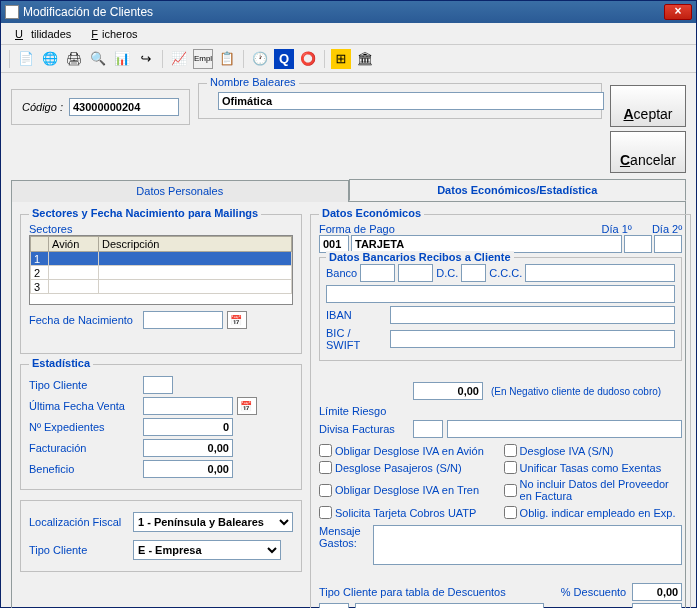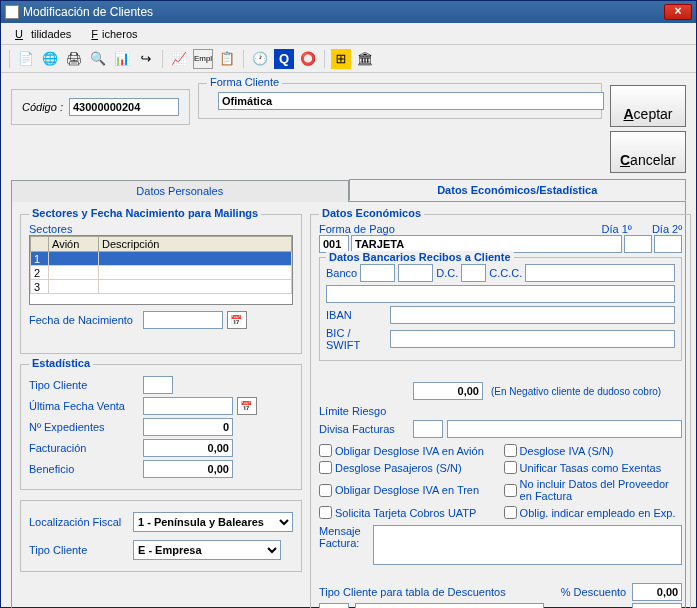--- a/index.html
+++ b/index.html
@@ -85,21 +85,21 @@
     <div class="tbtn">🏛</div>
   </div>
 
   <div class="content">
     <div class="toprow">
       <div class="codigo-box">
         <label class="lbl" style="color:#000">Código :</label>
         <input type="text" class="input" style="width: 110px; font-weight: bold;" value="43000000204">
       </div>
       <div class="fieldset" style="flex:1;">
-        <div class="legend">Forma Cliente</div>
+        <div class="legend">Nombre Baleares</div>
         <input type="text" class="input" style="width: 100%; font-weight: bold; margin-left: 11px;" value="Ofimática">
       </div>
       <div class="btncol">
         <button class="btn"><b>A</b>ceptar</button>
         <button class="btn"><b>C</b>ancelar</button>
       </div>
     </div>
 
     <div class="tabs">
       <div class="tab inactive">Datos Personales</div>
@@ -260,21 +260,21 @@
                 <input type="checkbox" style="">
                 <span class="lbl">Solicita Tarjeta Cobros UATP</span>
               </div>
             <div class="chk-row">
                 <input type="checkbox" style="">
                 <span class="lbl">Oblig. indicar empleado en Exp.</span>
               </div>
           </div>
 
           <div style="display:flex;gap:4px;margin-top:4px;">
-            <span class="lbl" style="width:50px;">Mensaje Factura:</span>
+            <span class="lbl" style="width:50px;">Mensaje Gastos:</span>
             <textarea style="flex: 1 1 0%; height: 40px;"></textarea>
           </div>
 
           <div style="display:flex;gap:6px;align-items:center;margin-top:18px;">
             <span class="lbl">Tipo Cliente para tabla de Descuentos</span>
             <div style="flex:1;"></div>
             <span class="lbl">% Descuento</span>
             <input class="input numbox" style="width: 50px;" value="0,00">
           </div>
           <div style="display:flex;gap:6px;align-items:center;margin-top:2px;">

